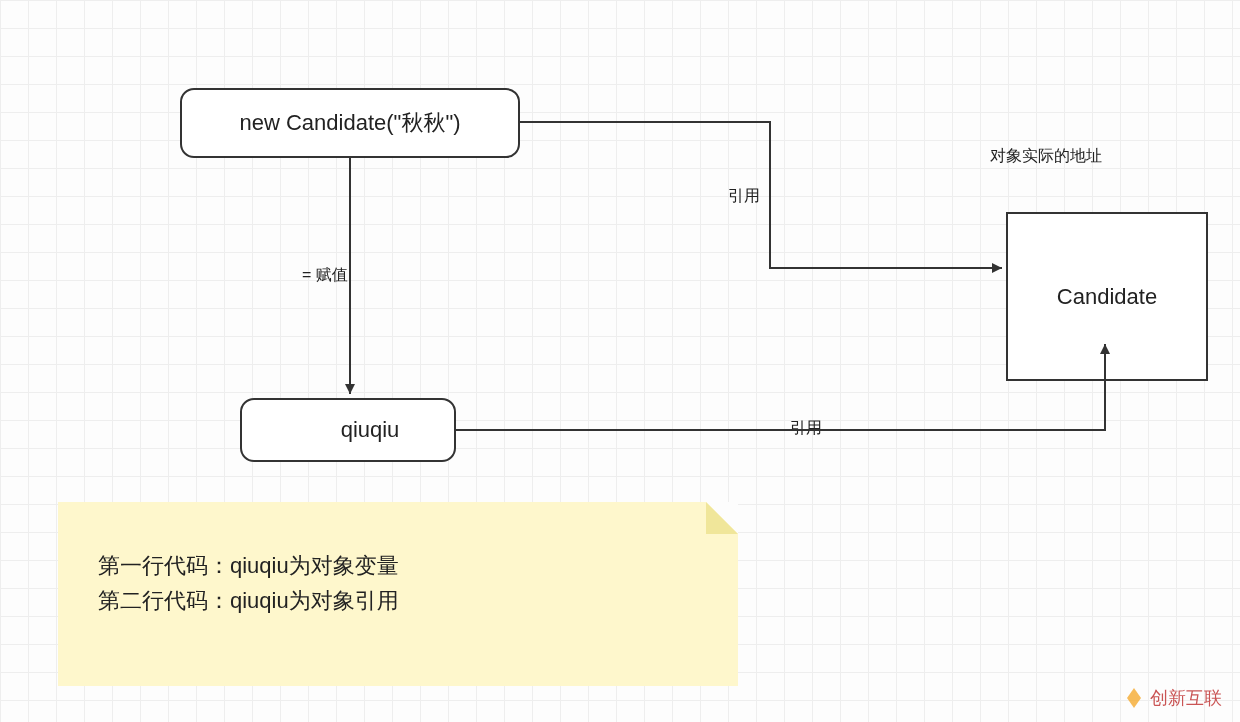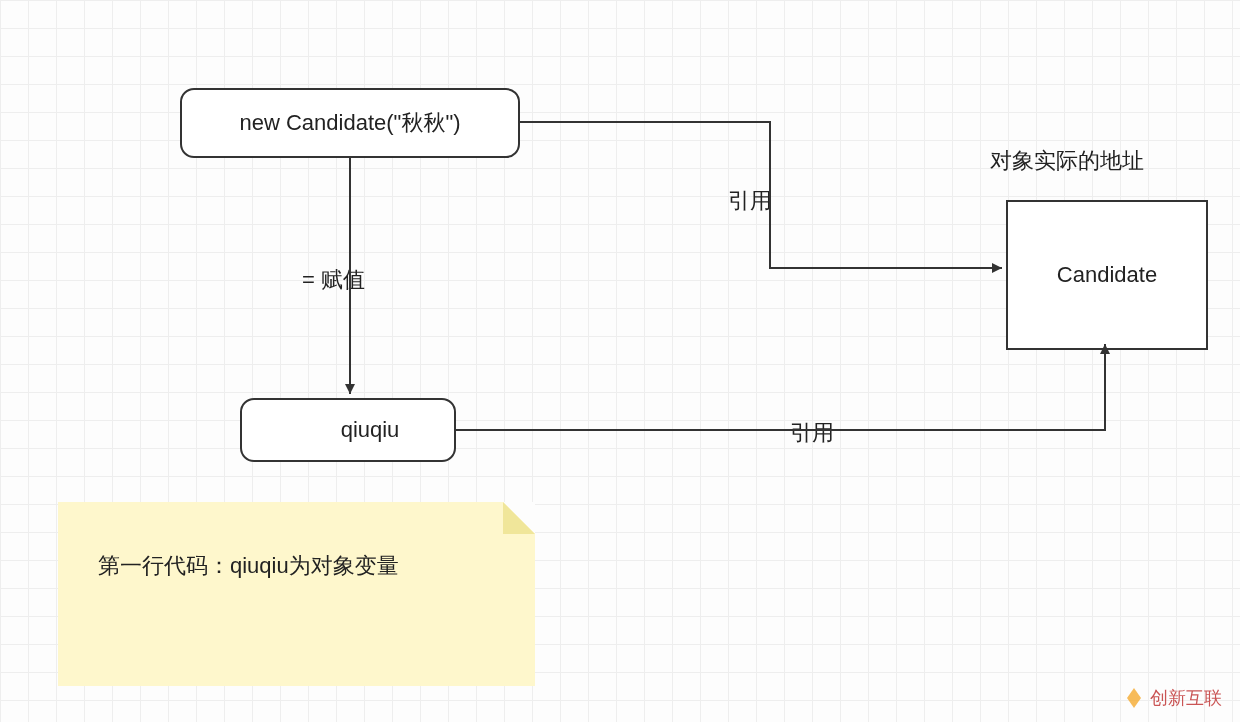--- a/index.html
+++ b/index.html
@@ -21,21 +21,21 @@
       background: #fff;
       display: flex;
       align-items: center;
       justify-content: center;
       font-size: 22px;
       color: #222;
     }
     .rounded { border-radius: 14px; }
     .label {
       position: absolute;
-      font-size: 22px;
+      font-size: 16px;
       color: #222;
       background: transparent;
     }
     .note {
       position: absolute;
       background: #fef7cc;
       padding: 46px 40px;
       font-size: 22px;
       color: #222;
       line-height: 1.6;
@@ -86,34 +86,35 @@
 <body>
 
 <div class="box rounded" style="left:180px; top:88px; width:340px; height:70px;">
   <span>new Candidate("秋秋")</span>
 </div>
 
 <div class="box rounded" style="left:240px; top:398px; width:216px; height:64px;padding-left:44px;">
   <span>qiuqiu</span>
 </div>
 
-<div class="box" style="left:1006px; top:200px; width:202px; height:150px;">
+<div class="box" style="left:1006px; top:212px; width:202px; height:169px;">
   <span>Candidate</span>
 </div>
 
 <div class="label" style="left:990px; top:146px;">对象实际的地址</div>
 
 <div class="label" style="left:302px; top:265px;">= 赋值</div>
 
 <div class="label" style="left:728px; top:186px;">引用</div>
 
 <div class="label" style="left:790px; top:418px;">引用</div>
 
-<div class="note" style="left:58px; top:502px; width:477px; height:184px;">
+<div class="note" style="left:58px; top:502px; width:680px; height:184px;">
   <div>第一行代码：qiuqiu为对象变量</div>
+  <div>第二行代码：qiuqiu为对象引用</div>
 </div>
 
 <svg class="connectors">
   <defs>
     <marker id="arrow" markerWidth="12" markerHeight="12" refX="10" refY="5" orient="auto" markerUnits="userSpaceOnUse">
       <path d="M0,0 L10,5 L0,10 Z" fill="#333"></path>
     </marker>
   </defs>
 
   <line x1="350" y1="158" x2="350" y2="394" stroke="#333" stroke-width="2" marker-end="url(#arrow)"></line>

